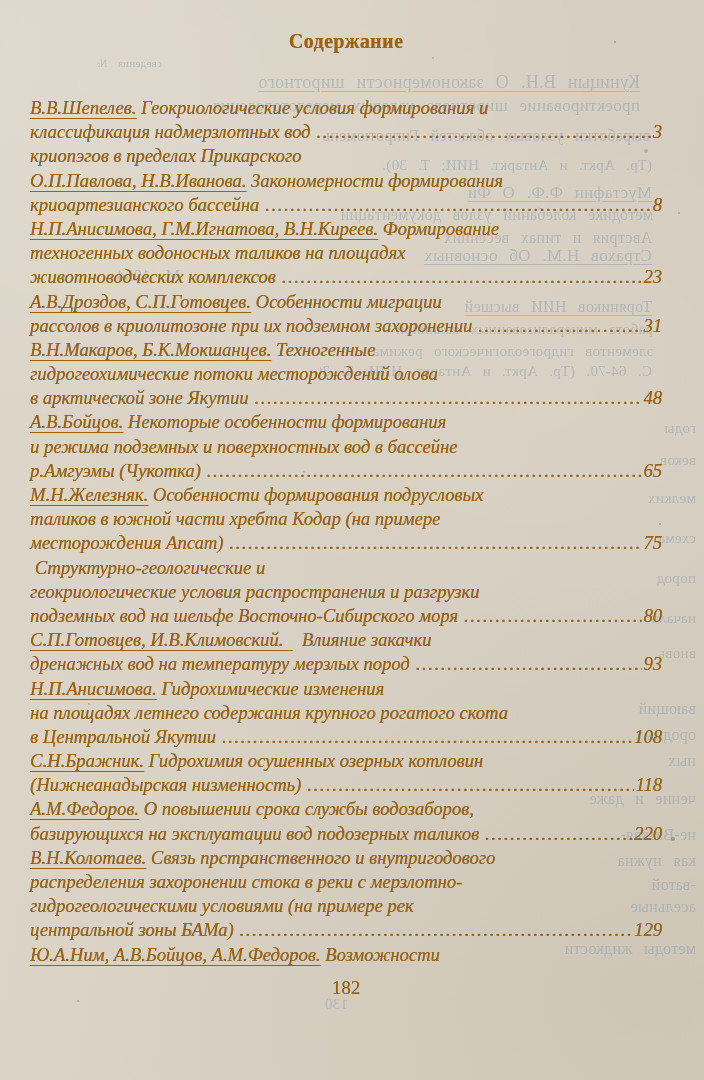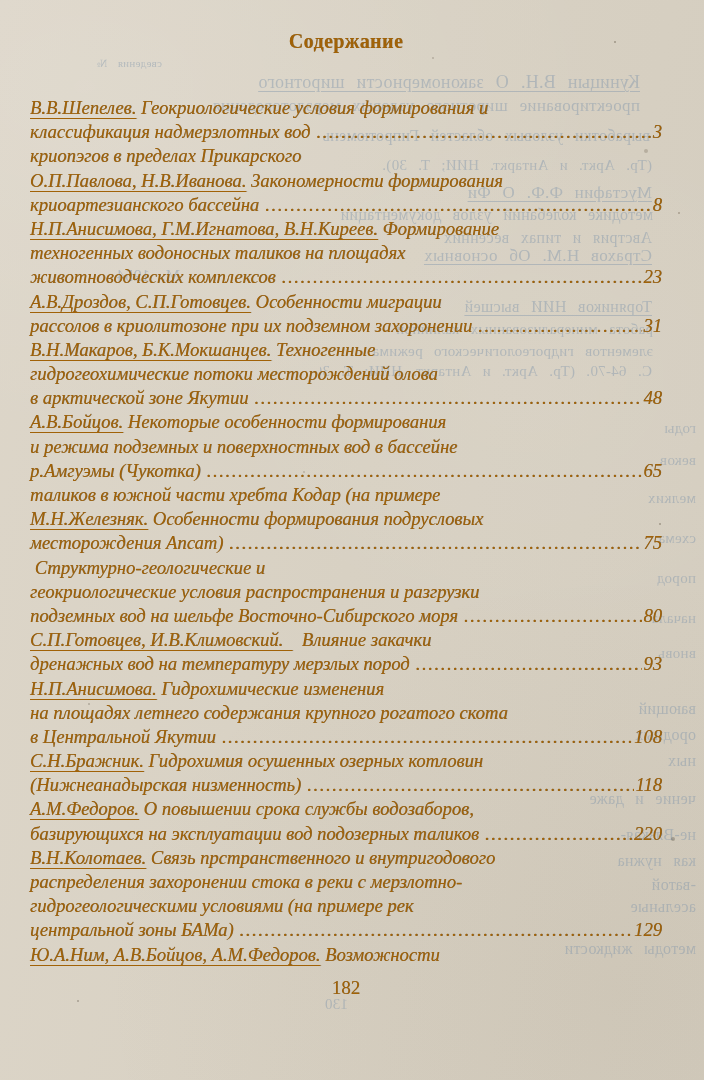--- a/index.html
+++ b/index.html
@@ -171,22 +171,22 @@
         <div class="toc-line"><span class="authors">В.Н.Макаров, Б.К.Мокшанцев.</span><span class="line-text">&nbsp;Техногенные</span></div>
         <div class="toc-line"><span class="line-text">гидрогеохимические потоки месторождений олова</span></div>
         <div class="toc-line"><span class="line-text">в арктической зоне Якутии</span><span class="dots"></span><span class="pg">48</span></div>
       </div>
       <div class="toc-entry">
         <div class="toc-line"><span class="authors">А.В.Бойцов.</span><span class="line-text">&nbsp;Некоторые особенности формирования</span></div>
         <div class="toc-line"><span class="line-text">и режима подземных и поверхностных вод в бассейне</span></div>
         <div class="toc-line"><span class="line-text">р.Амгуэмы (Чукотка)</span><span class="dots"></span><span class="pg">65</span></div>
       </div>
       <div class="toc-entry">
+        <div class="toc-line"><span class="authors">М.Н.Железняк.</span><span class="line-text">&nbsp;Особенности формирования подрусловых</span></div>
         <div class="toc-line"><span class="line-text">таликов в южной части хребта Кодар (на примере</span></div>
-        <div class="toc-line"><span class="authors">М.Н.Железняк.</span><span class="line-text">&nbsp;Особенности формирования подрусловых</span></div>
         <div class="toc-line"><span class="line-text">месторождения Апсат)</span><span class="dots"></span><span class="pg">75</span></div>
       </div>
       <div class="toc-entry">
         <div class="toc-line"><span class="line-text">&nbsp;Структурно-геологические и</span></div>
         <div class="toc-line"><span class="line-text">геокриологические условия распространения и разгрузки</span></div>
         <div class="toc-line"><span class="line-text">подземных вод на шельфе Восточно-Сибирского моря</span><span class="dots"></span><span class="pg">80</span></div>
       </div>
       <div class="toc-entry">
         <div class="toc-line"><span class="authors">С.П.Готовцев, И.В.Климовский.&nbsp;&nbsp;</span><span class="line-text">&nbsp;&nbsp;Влияние закачки</span></div>
         <div class="toc-line"><span class="line-text">дренажных вод на температуру мерзлых пород</span><span class="dots"></span><span class="pg">93</span></div>

